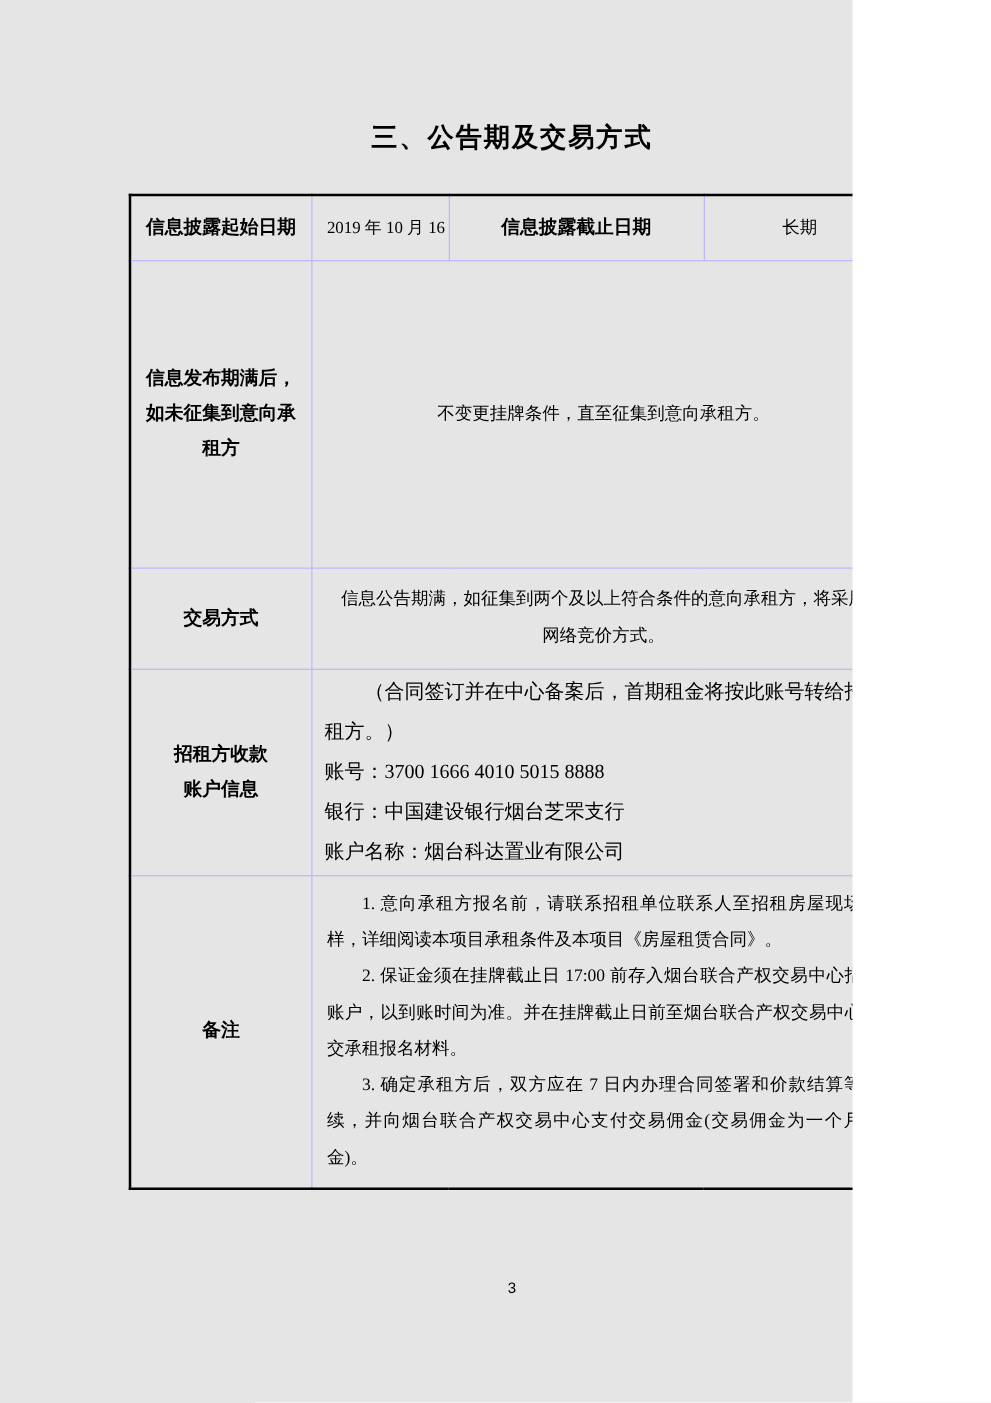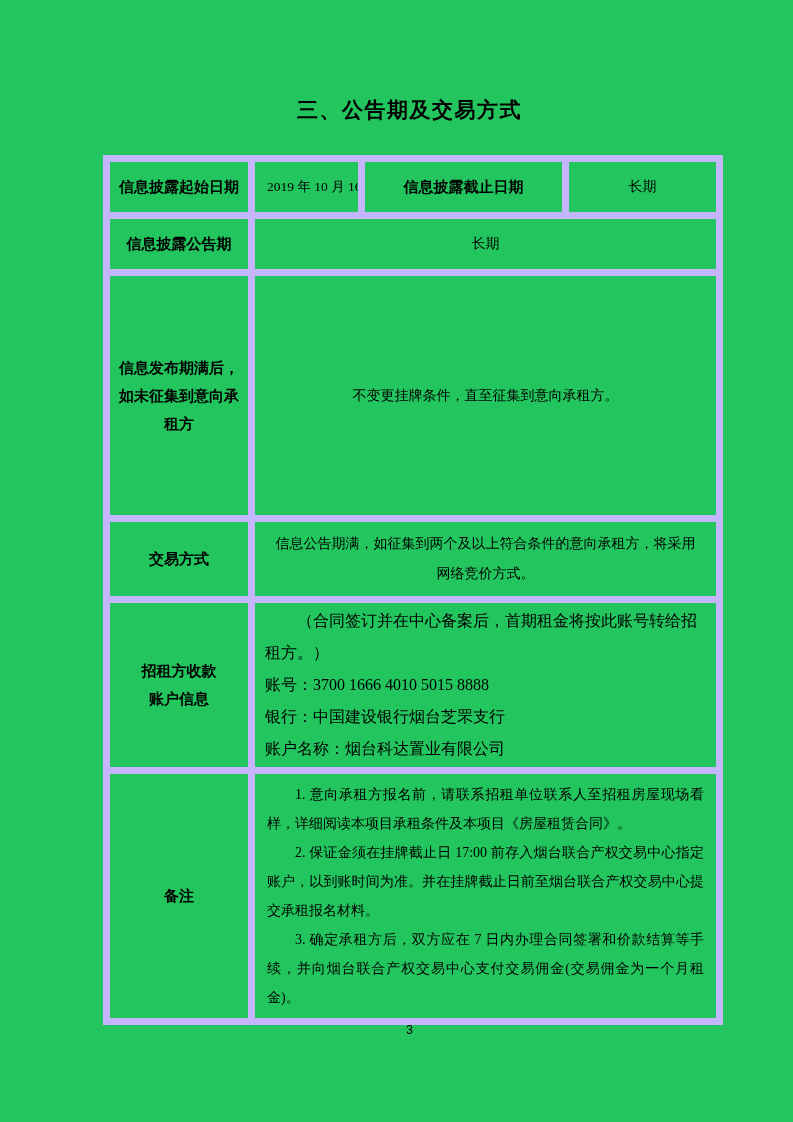--- a/index.html
+++ b/index.html
@@ -1,20 +1,20 @@
 <!DOCTYPE html>
 <html><head>
 <meta charset="utf-8">
 <style>
   html, body { margin: 0; padding: 0; background: #ffffff; }
   .page {
     position: relative;
-    width: 793px;
+    width: 682px;
     height: 1122px;
-    background: #22c55e;
+    background: #e5e5e5;
     color: #000000;
     font-family: "Liberation Serif", "DejaVu Serif", serif;
     overflow: hidden;
   }
   .doc-title {
     position: absolute;
     top: 95px;
     left: 103px;
     width: 613px;
     text-align: center;
@@ -26,21 +26,21 @@
   table.info {
     position: absolute;
     top: 155px;
     left: 103px;
     width: 613px;
     border-collapse: collapse;
     table-layout: fixed;
     border: 2px solid #000000;
   }
   table.info td {
-    border: 7px solid #c4b5fd;
+    border: 1px solid #c4b5fd;
     overflow: hidden;
   }
   tr.r1 { height: 52px; }
   tr.r2 { height: 50px; }
   tr.r3 { height: 246px; }
   tr.r4 { height: 81px; }
   tr.r5 { height: 148px; }
   tr.r6 { height: 251px; }
   td.lbl {
     font-weight: bold;
@@ -118,24 +118,20 @@
       <col style="width:154px">
     </colgroup>
     <tbody>
       <tr class="r1">
         <td class="lbl">信息披露起始日期</td>
         <td class="date-val">2019 年 10 月 16 日</td>
         <td class="lbl">信息披露截止日期</td>
         <td class="ctr">长期</td>
       </tr>
 
-      <tr class="r2">
-        <td class="lbl">信息披露公告期</td>
-        <td class="ctr" colspan="3">长期</td>
-      </tr>
 
       <tr class="r3">
         <td class="lbl">信息发布期满后，
 如未征集到意向承
 租方</td>
         <td class="ctr" colspan="3">不变更挂牌条件，直至征集到意向承租方。</td>
       </tr>
 
       <tr class="r4">
         <td class="lbl">交易方式</td>

